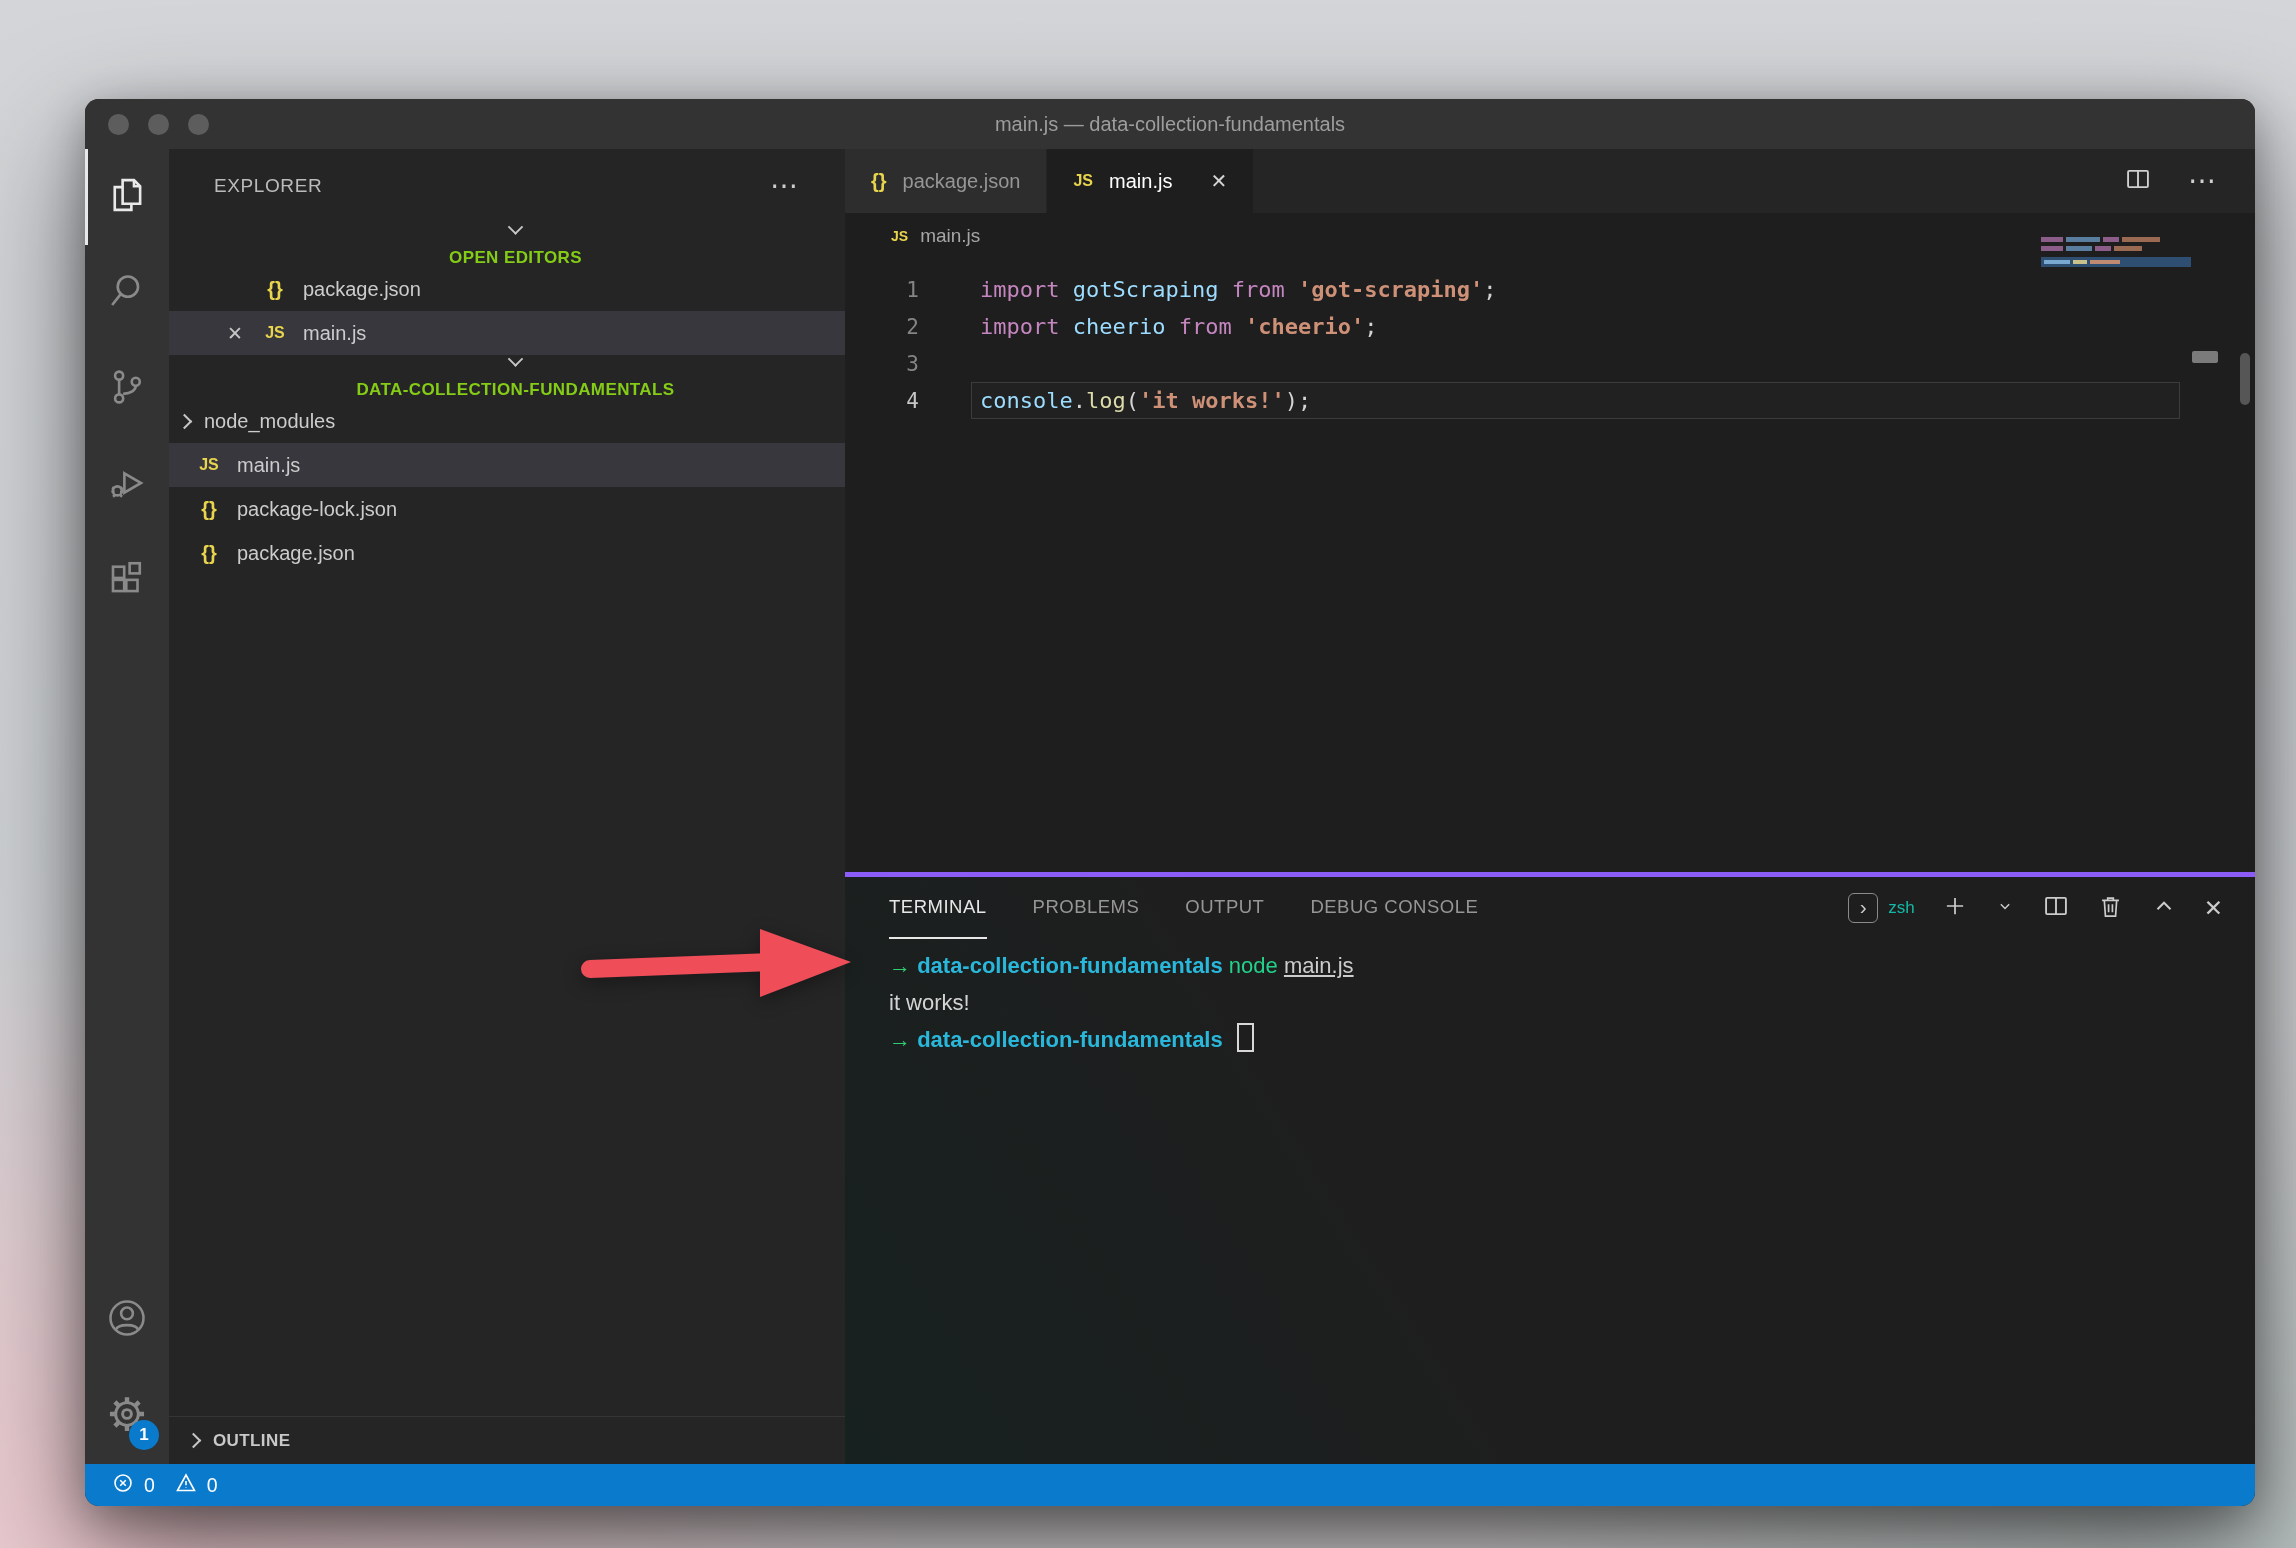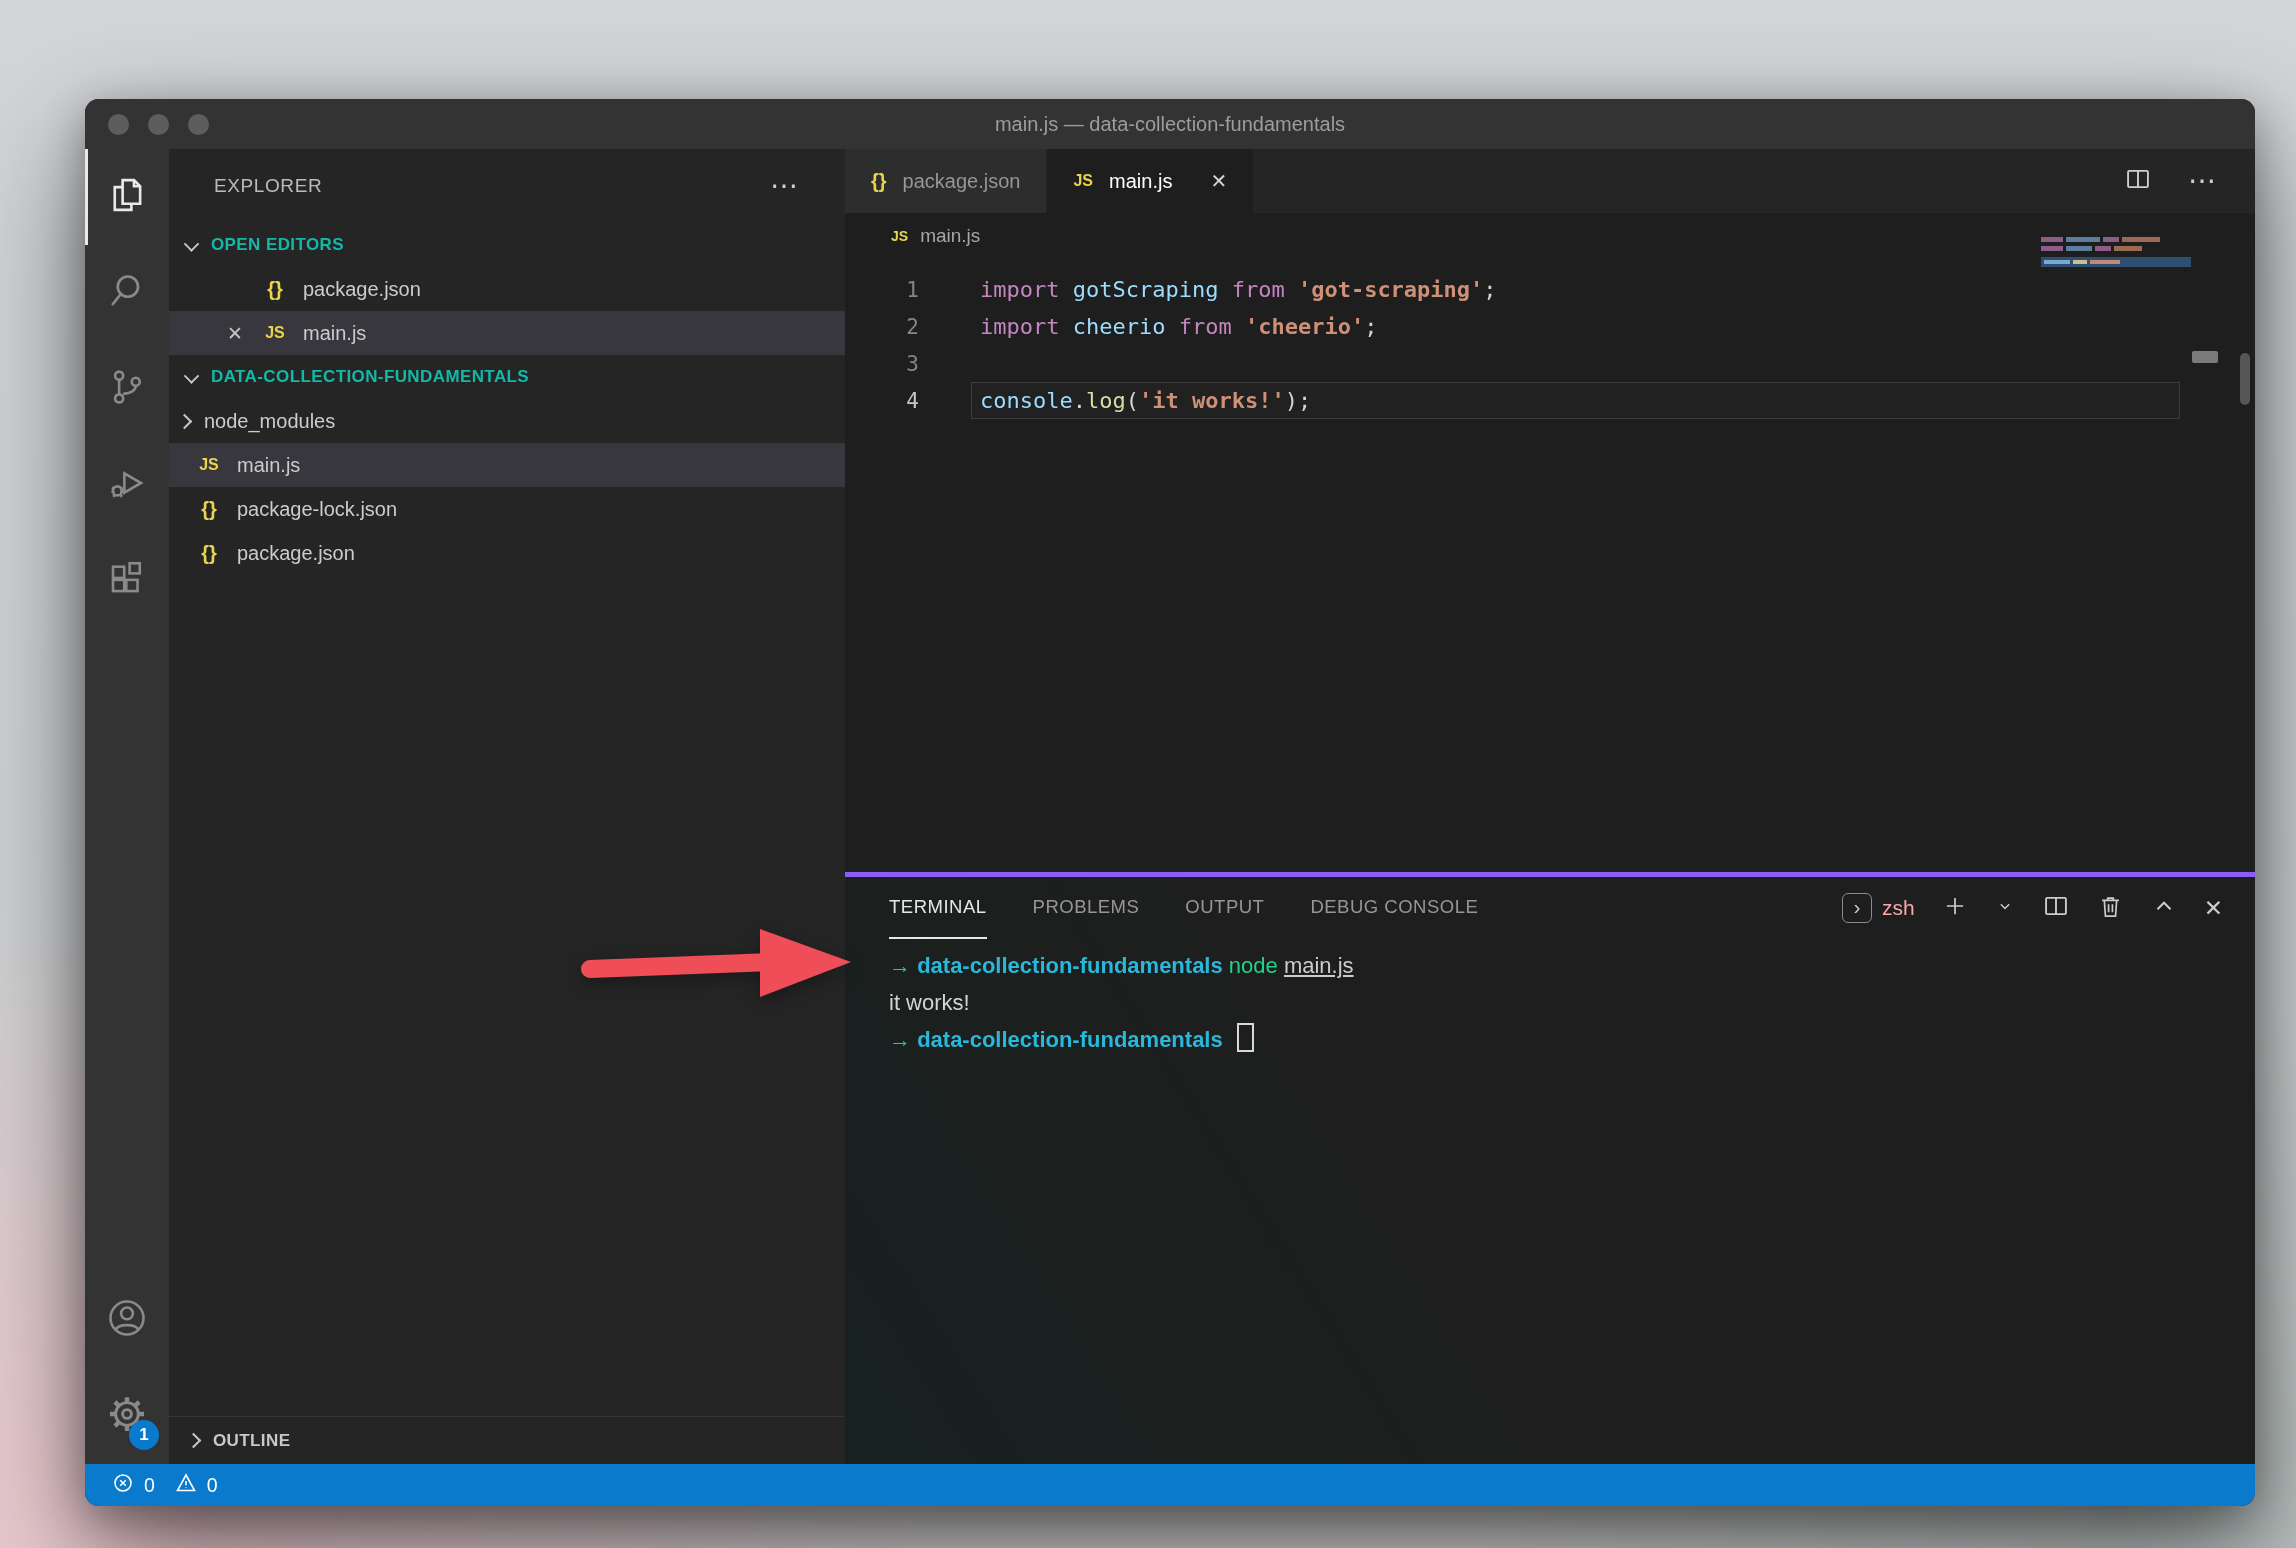--- a/index.html
+++ b/index.html
@@ -40,21 +40,21 @@
   .sidebar { width:676px; background:#252526; color:#cccccc; display:flex; flex-direction:column; }
   .sb-header { height:74px; flex:0 0 auto; display:flex; align-items:center;
                justify-content:space-between; padding:0 44px 0 45px; }
   .sb-title { font-size:19px; color:#bbbbbb; letter-spacing:.6px; }
   .sb-more { color:#cccccc; font-size:28px; letter-spacing:3px; line-height:10px; }
   .chev { width:11px; height:11px; border-right:2px solid #c6c6c6; border-bottom:2px solid #c6c6c6;
           display:inline-block; flex:0 0 auto; }
   .chev.down { transform:rotate(45deg) translate(-1px,-1px); }
   .chev.right { transform:rotate(-45deg); }
   .sec-header { height:44px; display:flex; align-items:center; gap:14px; padding-left:17px;
-                font-size:17px; font-weight:bold; color:#14b8a6; letter-spacing:.4px; }
+                font-size:17px; font-weight:bold; color:#84cc16; letter-spacing:.4px;flex-direction:column; }
   .row { height:44px; display:flex; align-items:center; font-size:20px; color:#cccccc; }
   .row.sel { background:#37373d; }
   .oe-close { width:30px; margin-left:58px; font-size:19px; color:#c5c5c5; text-align:left; }
   .oe-close.hidden { visibility:hidden; }
   .ficon { width:36px; text-align:center; margin-right:10px; font-weight:bold;
            color:#e8d44d; flex:0 0 auto; }
   .ficon.js { font-size:16px; }
   .ficon.json { font-size:20px; }
   .tree-chev { margin:0 14px 0 10px; }
   .outline-row { margin-top:auto; height:48px; display:flex; align-items:center; gap:14px;
@@ -95,21 +95,21 @@
   
   .panel { flex:1; min-height:0; position:relative; background:#1e1e1e; border-top:5px solid #8b5cf6; }
   .panel::after { content:''; position:absolute; inset:0; pointer-events:none;
                   background:linear-gradient(58deg, rgba(17,36,33,.55) 0%, rgba(17,36,33,0) 40%); }
   .panel-header { height:62px; display:flex; align-items:center; padding:0 32px 0 44px; position:relative; z-index:1; }
   .ptab { height:100%; display:flex; align-items:center; margin-right:46px; font-size:18.5px;
           letter-spacing:.5px; color:#969696; border-bottom:2px solid transparent; }
   .ptab.active { color:#e7e7e7; border-bottom-color:#e7e7e7; }
   .panel-actions { margin-left:auto; display:flex; align-items:center; gap:27px; color:#cccccc; }
   .panel-actions svg { stroke:currentColor; fill:none; }
-  .zsh { display:flex; align-items:center; gap:10px; font-size:21px; color:#fca5a5; }
+  .zsh { display:flex; align-items:center; gap:10px; font-size:17px; color:#14b8a6; }
   .zsh-box { width:30px; height:30px; border:1.5px solid #8a8a8a; border-radius:6px;
              display:flex; align-items:center; justify-content:center; }
   .zsh-box::before { content:'\203A'; font-size:21px; color:#cccccc; margin-top:-3px; }
   .x-close { font-size:23px; color:#cccccc; }
   .term { position:relative; z-index:1; padding:8px 0 0 44px;
           font-family:Liberation Sans, sans-serif; font-size:22px; line-height:37px; }
   .term-line { white-space:pre; }
   .t-arr { color:#2fce71; } .t-dir { color:#29b8db; font-weight:bold; } .t-grn { color:#23d18b; }
   .t-und { color:#cccccc; text-decoration:underline; }
   .term-cursor { display:inline-block; width:17px; height:29px; border:2px solid #d8d8d8;

